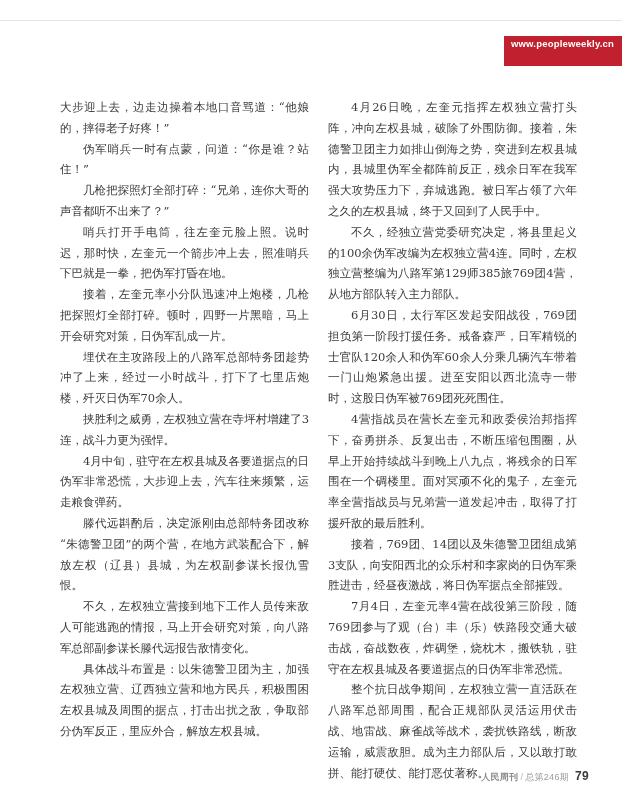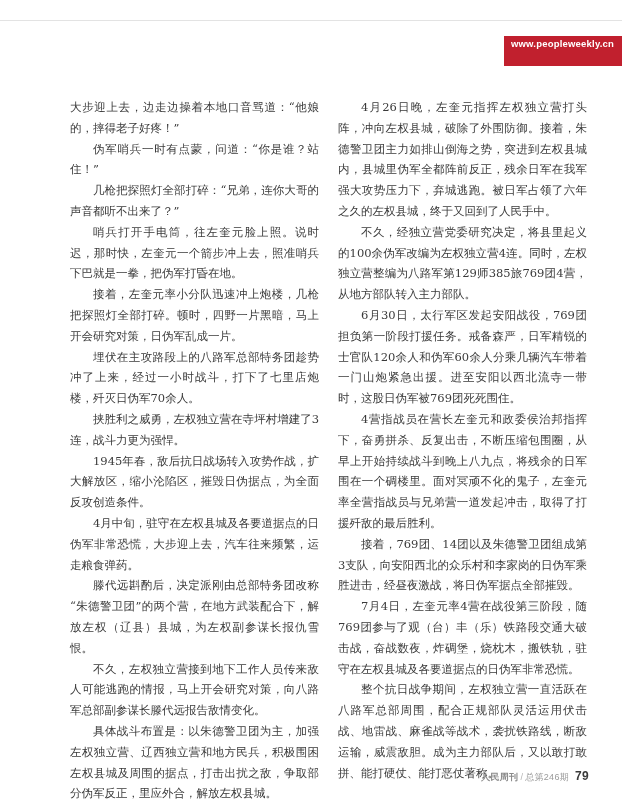--- a/index.html
+++ b/index.html
@@ -16,21 +16,21 @@
   }
   .banner{
     position:absolute;top:36px;right:0;
     height:30px;line-height:15px;
     padding:0 8px 0 7px;
     font-family:"Liberation Sans","DejaVu Sans",sans-serif;
     font-weight:bold;font-size:9.5px;color:#ffffff;
     letter-spacing:0.2px;
   }
   .columns{
-    position:absolute;top:97px;left:70px;
+    position:absolute;top:97px;left:60px;
     width:517px;height:640px;
     display:flex;
   }
   .col{
     width:249px;
     color:#3a3a3a;
     font-size:11.5px;
     line-height:20.8px;
     text-align:justify;
   }
@@ -66,21 +66,20 @@
 
   <div class="columns">
     <div class="col col-left" id="left-col">
         <p class="no-indent">大步迎上去，边走边操着本地口音骂道：“他娘的，摔得老子好疼！”</p>
         <p>伪军哨兵一时有点蒙，问道：“你是谁？站住！”</p>
         <p>几枪把探照灯全部打碎：“兄弟，连你大哥的声音都听不出来了？”</p>
         <p>哨兵打开手电筒，往左奎元脸上照。说时迟，那时快，左奎元一个箭步冲上去，照准哨兵下巴就是一拳，把伪军打昏在地。</p>
         <p>接着，左奎元率小分队迅速冲上炮楼，几枪把探照灯全部打碎。顿时，四野一片黑暗，马上开会研究对策，日伪军乱成一片。</p>
         <p>埋伏在主攻路段上的八路军总部特务团趁势冲了上来，经过一小时战斗，打下了七里店炮楼，歼灭日伪军70余人。</p>
         <p>挟胜利之威勇，左权独立营在寺坪村增建了3连，战斗力更为强悍。</p>
-        <p>1945年春，敌后抗日战场转入攻势作战，扩大解放区，缩小沦陷区，摧毁日伪据点，为全面反攻创造条件。</p>
         <p>4月中旬，驻守在左权县城及各要道据点的日伪军非常恐慌，大步迎上去，汽车往来频繁，运走粮食弹药。</p>
         <p>滕代远斟酌后，决定派刚由总部特务团改称“朱德警卫团”的两个营，在地方武装配合下，解放左权（辽县）县城，为左权副参谋长报仇雪恨。</p>
         <p>不久，左权独立营接到地下工作人员传来敌人可能逃跑的情报，马上开会研究对策，向八路军总部副参谋长滕代远报告敌情变化。</p>
         <p>具体战斗布置是：以朱德警卫团为主，加强左权独立营、辽西独立营和地方民兵，积极围困左权县城及周围的据点，打击出扰之敌，争取部分伪军反正，里应外合，解放左权县城。</p>
       </div>
     <div class="col col-right" id="right-col">
         <p>4月26日晚，左奎元指挥左权独立营打头阵，冲向左权县城，破除了外围防御。接着，朱德警卫团主力如排山倒海之势，突进到左权县城内，县城里伪军全都阵前反正，残余日军在我军强大攻势压力下，弃城逃跑。被日军占领了六年之久的左权县城，终于又回到了人民手中。</p>
         <p>不久，经独立营党委研究决定，将县里起义的100余伪军改编为左权独立营4连。同时，左权独立营整编为八路军第129师385旅769团4营，从地方部队转入主力部队。</p>
         <p>6月30日，太行军区发起安阳战役，769团担负第一阶段打援任务。戒备森严，日军精锐的士官队120余人和伪军60余人分乘几辆汽车带着一门山炮紧急出援。进至安阳以西北流寺一带时，这股日伪军被769团死死围住。</p>
         <p>4营指战员在营长左奎元和政委侯治邦指挥下，奋勇拼杀、反复出击，不断压缩包围圈，从早上开始持续战斗到晚上八九点，将残余的日军围在一个碉楼里。面对冥顽不化的鬼子，左奎元率全营指战员与兄弟营一道发起冲击，取得了打援歼敌的最后胜利。</p>

